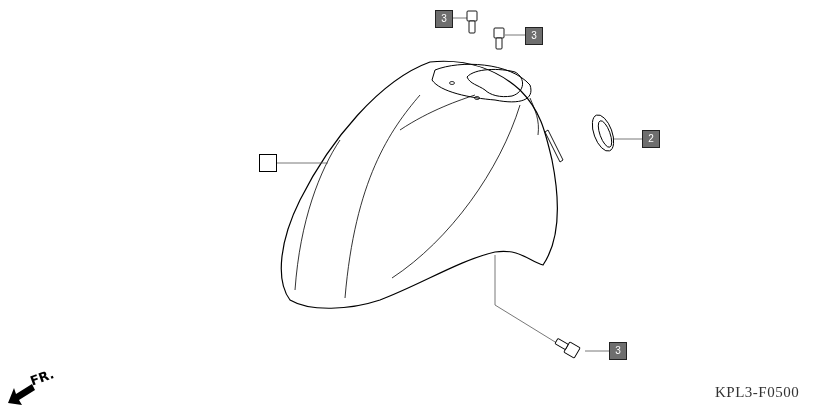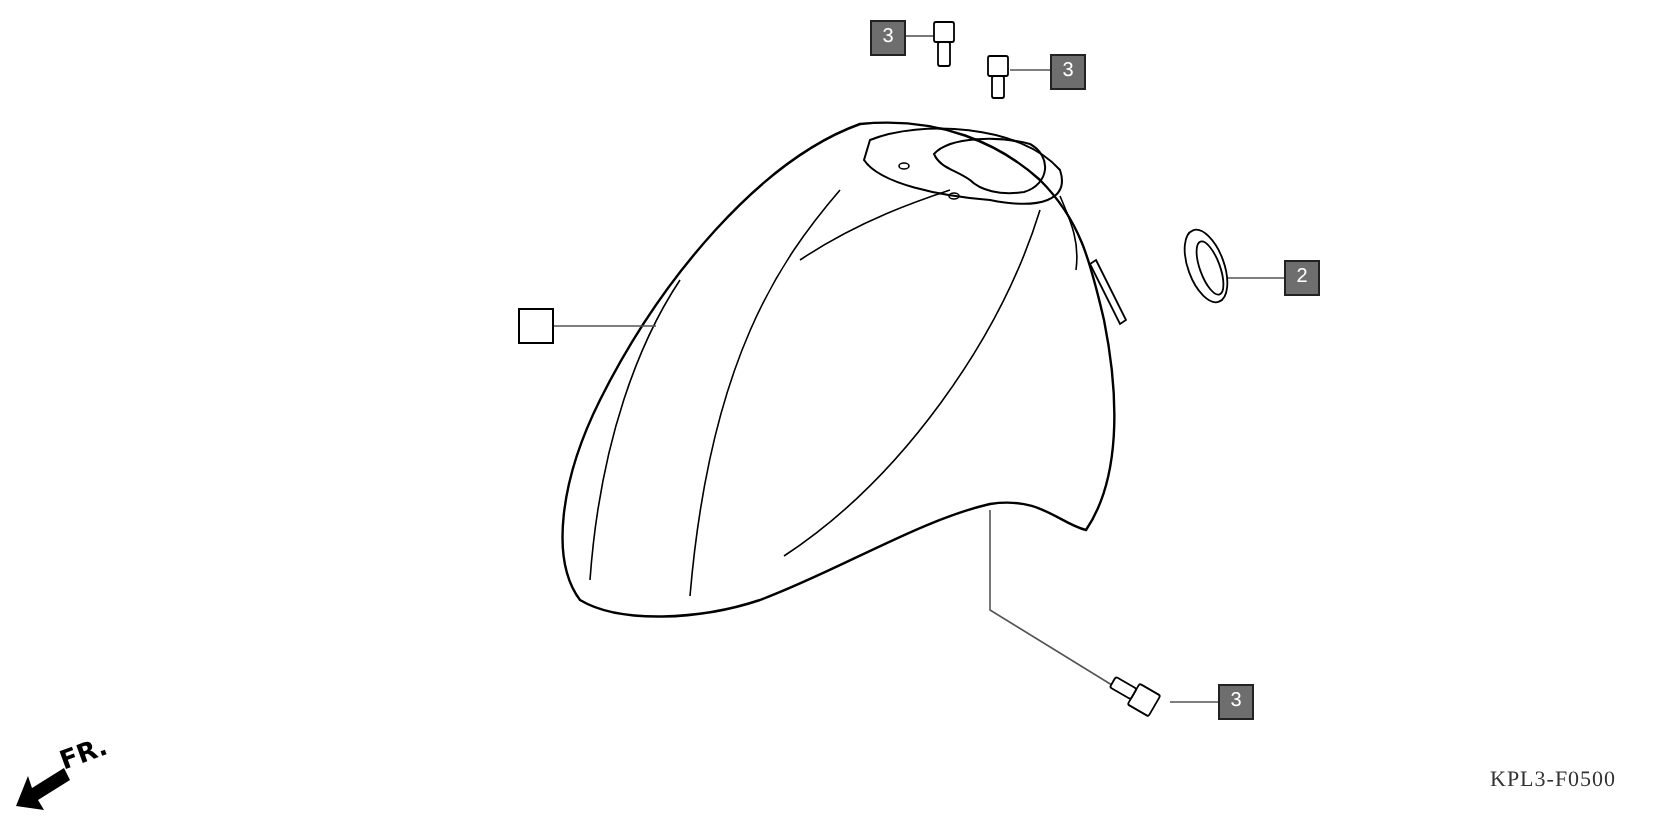--- a/index.html
+++ b/index.html
@@ -6,21 +6,21 @@
   body { width: 838px; height: 412px; position: relative; overflow: hidden; font-family: "Liberation Sans", sans-serif; }
   svg.diagram { position: absolute; left: 0; top: 0; }
   .callout {
     position: absolute; width: 18px; height: 18px; box-sizing: border-box;
     background: #6e6e6e; border: 1px solid #222; color: #fff;
     font-size: 10px; line-height: 16px; text-align: center;
     font-family: "Liberation Sans", sans-serif;
   }
   .callout.empty { background: #fff; border: 1px solid #000; }
   .fr-label { position: absolute; left: 30px; top: 370px; font-weight: bold; font-size: 13px; transform: rotate(-20deg); font-family: "DejaVu Sans", sans-serif; }
-  .code { position: absolute; left: 745px; top: 384px; font-size: 11px; color: #333; letter-spacing: 0.5px; font-family: "Liberation Serif", serif; }
+  .code { position: absolute; left: 715px; top: 384px; font-size: 15px; color: #333; letter-spacing: 0.5px; font-family: "Liberation Serif", serif; }
 </style>
 </head>
 <body>
 
 <svg class="diagram" width="838" height="412" viewBox="0 0 838 412">
 
   <g fill="none" stroke="#000" stroke-width="1.2">
     <path d="M430,62 C380,80 330,140 300,200 C280,240 275,280 290,300 C310,312 350,310 380,300 C420,285 460,260 495,252 C520,248 530,262 543,265 C560,240 560,200 552,160 C545,130 540,110 520,90 C500,72 470,58 430,62 Z"></path>
 
     <path d="M435,70 C460,60 510,62 530,85 C535,100 520,105 495,100 C470,98 440,92 432,80 Z" stroke-width="1"></path>

